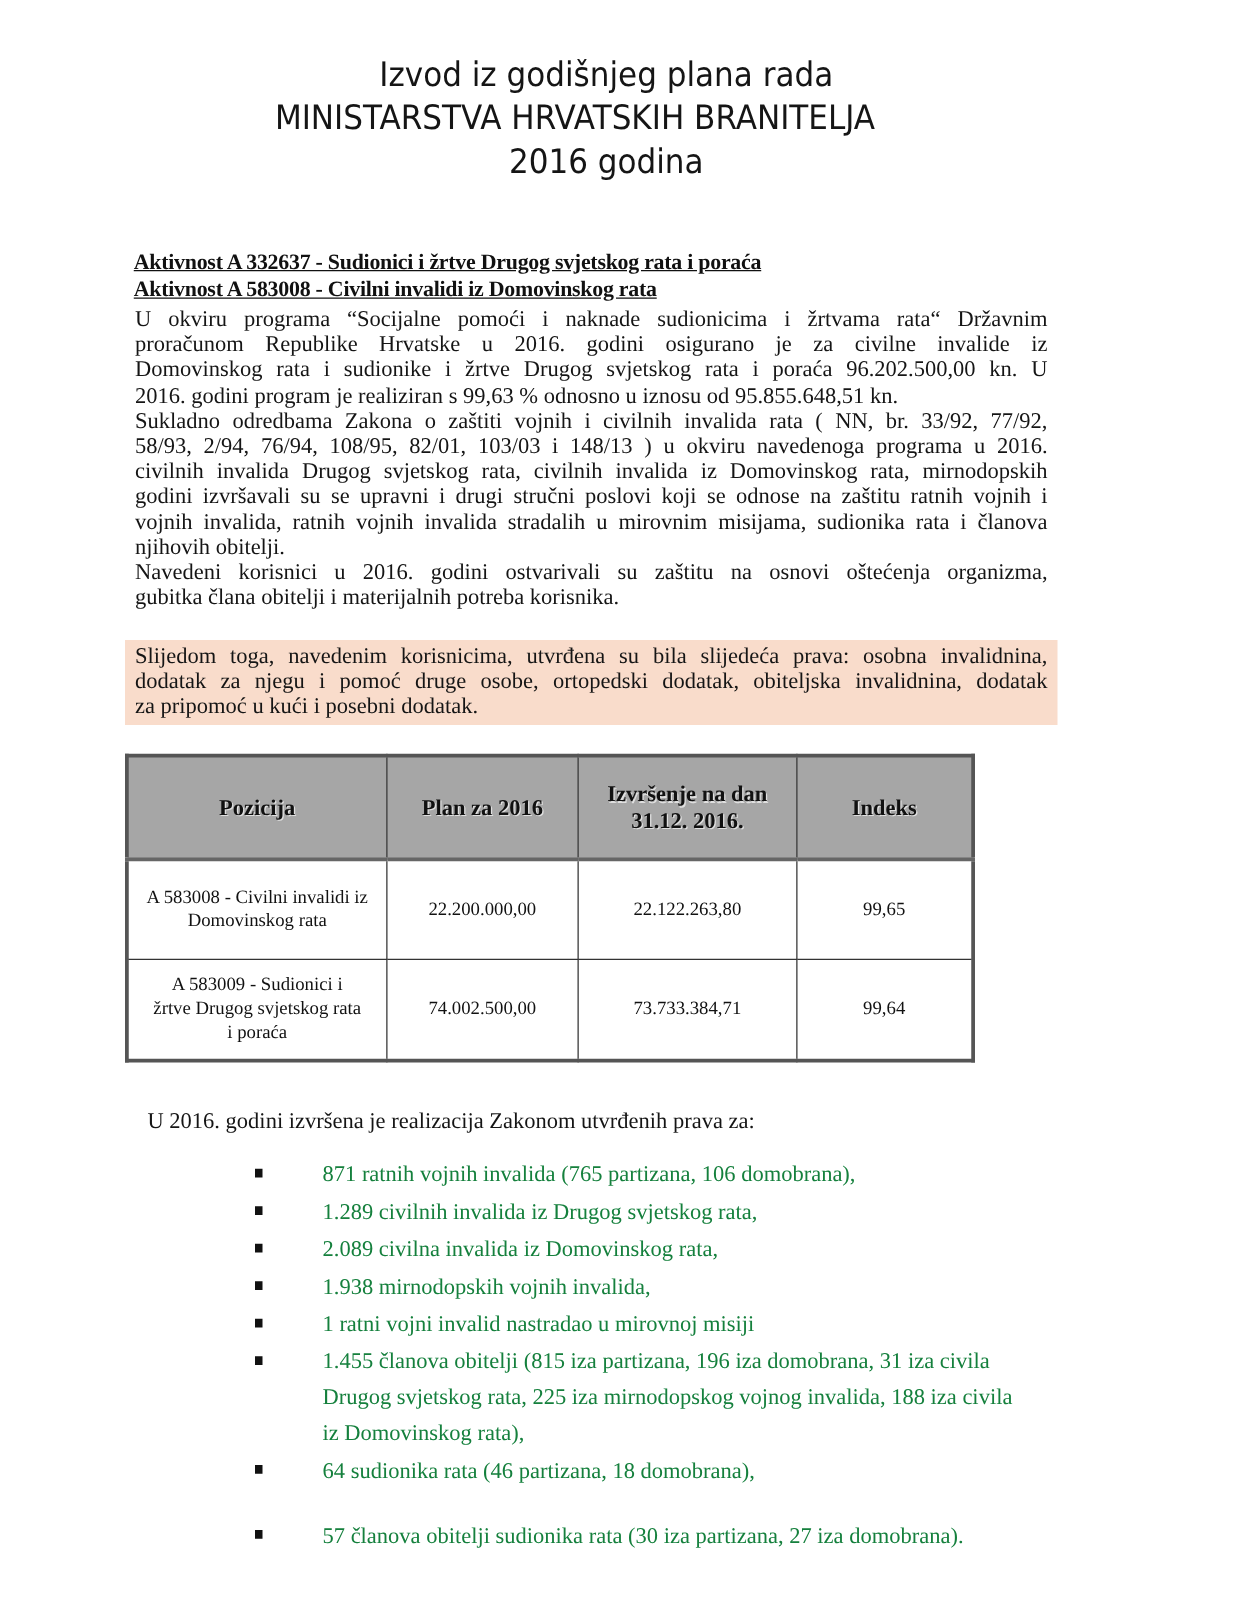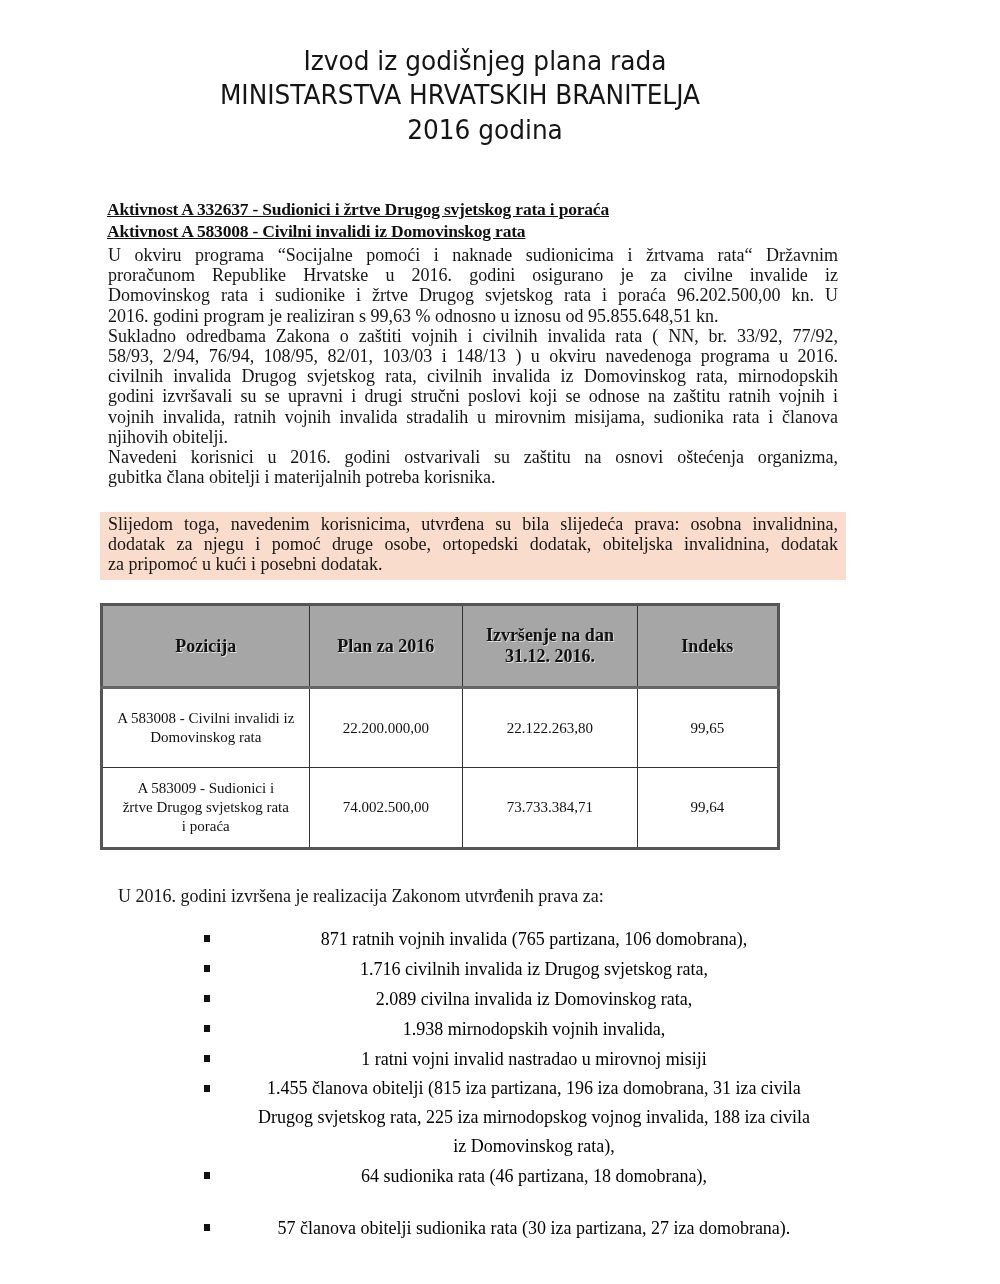--- a/index.html
+++ b/index.html
@@ -16,21 +16,21 @@
   .para .line.last { text-align-last:left; }
   .p1 { top:245px; }
   .highlight { position:absolute; left:100px; top:512px; width:746px; height:68px; background:#f9dccb; }
   .p3 { top:514px; }
   table.data { position:absolute; left:100px; top:603px; width:680px; border-collapse:collapse; font-family:"Liberation Serif", serif; border:3px solid #555; }
   table.data th { background:#a6a6a6; height:78px; font-weight:bold; font-size:18px; line-height:21px; text-shadow:1px 1px 0 #e0e0e0; border:1px solid #333; border-bottom:3px solid #666; }
   table.data td { background:#fff; text-align:center; font-size:15px; line-height:19px; border:1px solid #333; }
   table.data tr.r1 td { height:76px; }
   table.data tr.r2 td { height:77px; }
   .intro { position:absolute; left:118px; top:886px; font-family:"Liberation Serif", serif; font-size:18px; color:#151515; }
-  ul.list { position:absolute; left:200px; top:924px; margin:0; padding:0; list-style:none; font-family:"Liberation Serif", serif; font-size:18px; line-height:30px; color:#000000;text-align:center; }
+  ul.list { position:absolute; left:200px; top:924px; margin:0; padding:0; list-style:none; font-family:"Liberation Serif", serif; font-size:18px; line-height:30px; color:#15803d; }
   ul.list li { position:relative; padding-left:58px; white-space:nowrap; }
   ul.list li .bullet { position:absolute; left:4px; top:11px; width:6px; height:7px; background:#111; }
   ul.list li.multi { line-height:29px; }
 </style>
 </head>
 <body>
 
 <div class="title t1">Izvod iz godišnjeg plana rada</div>
 <div class="title t2">MINISTARSTVA HRVATSKIH BRANITELJA</div>
 <div class="title t3">2016 godina</div>
@@ -93,21 +93,21 @@
 
 <div class="intro">U  2016. godini izvršena je realizacija Zakonom utvrđenih prava za:</div>
 
 <ul class="list" id="rlist">
     <li>
       <span class="bullet"></span>
       <span style="display: block;">871 ratnih vojnih invalida (765 partizana, 106 domobrana),</span>
     </li>
     <li>
       <span class="bullet"></span>
-      <span style="display: block;">1.716 civilnih invalida iz Drugog svjetskog rata,</span>
+      <span style="display: block;">1.289 civilnih invalida iz Drugog svjetskog rata,</span>
     </li>
     <li>
       <span class="bullet"></span>
       <span style="display: block;">2.089 civilna invalida iz Domovinskog rata,</span>
     </li>
     <li>
       <span class="bullet"></span>
       <span style="display: block;">1.938 mirnodopskih vojnih invalida,</span>
     </li>
     <li>

